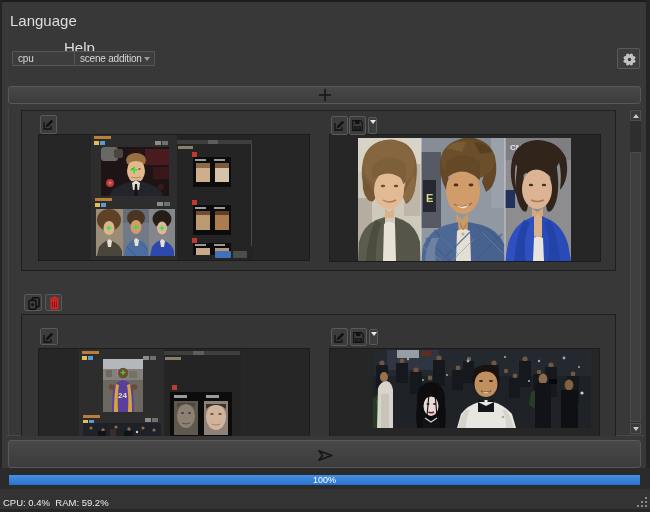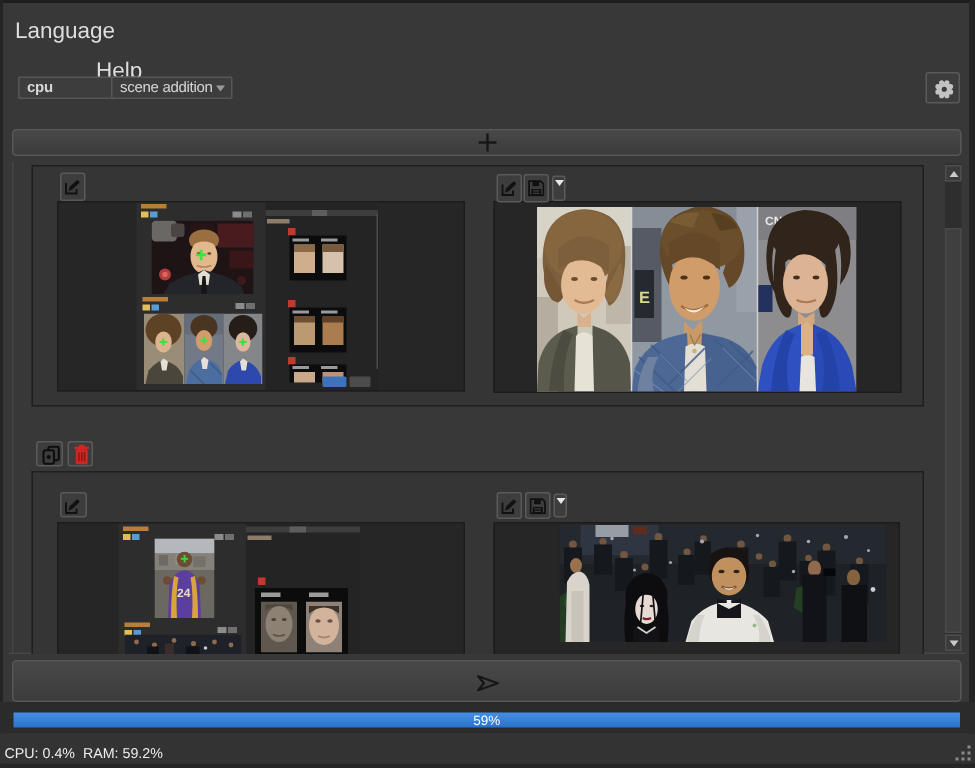--- a/index.html
+++ b/index.html
@@ -31,21 +31,21 @@
 
   <div class="abs" style="left:0;top:0;width:650px;height:2px;background:#1d1d1d;"></div>
   <div class="abs" style="left:0;top:0;width:2px;height:512px;background:#242424;"></div>
   <div class="abs" style="left:646px;top:0;width:4px;height:512px;background:#242424;"></div>
   <div class="abs" style="left:0;top:509px;width:650px;height:3px;background:#262626;"></div>
 
 
   <div class="abs menutxt" style="left:10px;">Language</div>
   <div class="abs menutxt" style="left:64px;margin-top:27px;">Help</div>
 
-  <div class="abs combo" style="left:12px;width:78px;font-weight:bold;">cpu<span class="arr"></span></div>
+  <div class="abs combo" style="left:12px;width:78px;">cpu<span class="arr"></span></div>
   <div class="abs combo" style="left:74px;width:81px;">scene addition<span class="arr"></span></div>
   <div class="abs toolbtn" style="left:617px;top:48px;width:23px;height:21px;">
     <svg style="position:absolute;left:4px;top:3px;" width="15" height="15" viewBox="0 0 15 15">
       <g fill="#c2c2c2">
         <circle cx="11.75" cy="9.26" r="1.7"></circle>
         <circle cx="9.26" cy="11.75" r="1.7"></circle>
         <circle cx="5.74" cy="11.75" r="1.7"></circle>
         <circle cx="3.25" cy="9.26" r="1.7"></circle>
         <circle cx="3.25" cy="5.74" r="1.7"></circle>
         <circle cx="5.74" cy="3.25" r="1.7"></circle>
@@ -501,21 +501,21 @@
   </div>
 
   <div class="abs" style="left:0;top:468px;width:650px;height:21px;background:#2b2b2b;"></div>
 
   <div class="abs bigbar" style="top:440px;height:28px;">
     <svg style="position:absolute;left:309px;top:9px;" width="15" height="11" viewBox="0 0 15 11">
       <path d="M0.8,0.8 L13.8,5.5 L0.8,10.2 L4.6,5.5 Z" fill="none" stroke="#161616" stroke-width="1.5" stroke-linejoin="round"></path>
     </svg>
   </div>
 
-  <div class="abs" style="left:9px;top:475px;width:631px;height:10px;background:linear-gradient(#4490e2,#2a72cd);color:#fff;font-size:9px;line-height:10px;text-align:center;">59%</div>
+  <div class="abs" style="left:9px;top:475px;width:631px;height:10px;background:linear-gradient(#4490e2,#2a72cd);color:#fff;font-size:9px;line-height:10px;text-align:center;">100%</div>
 
   <div class="abs" style="left:0;top:489px;width:650px;height:20px;background:#333333;"></div>
 
   <div class="abs" style="left:3px;top:497px;font-size:9.5px;color:#ededed;">CPU: 0.4%&nbsp; RAM: 59.2%</div>
 
   <svg class="abs" style="left:636px;top:496px;" width="12" height="12" viewBox="0 0 12 12">
     <g fill="#8a8a8a">
       <rect x="9" y="1" width="2" height="2"></rect>
       <rect x="5" y="5" width="2" height="2"></rect>
         <rect x="9" y="5" width="2" height="2"></rect>

